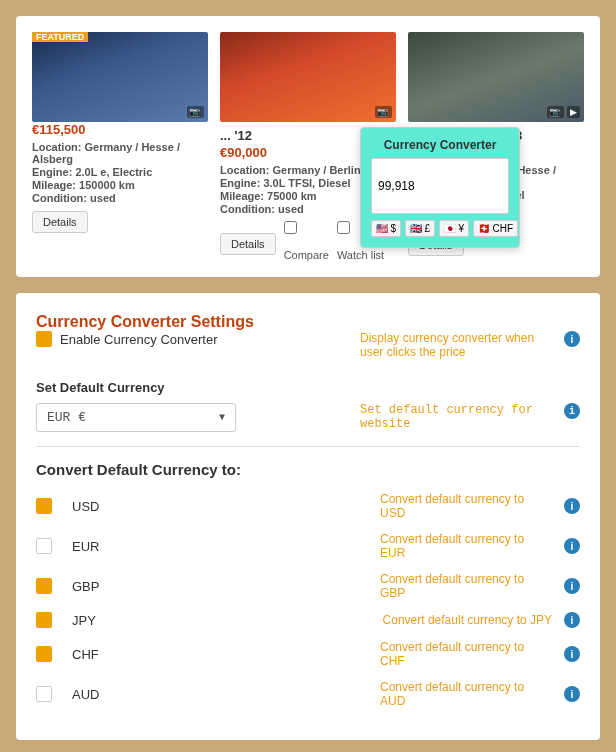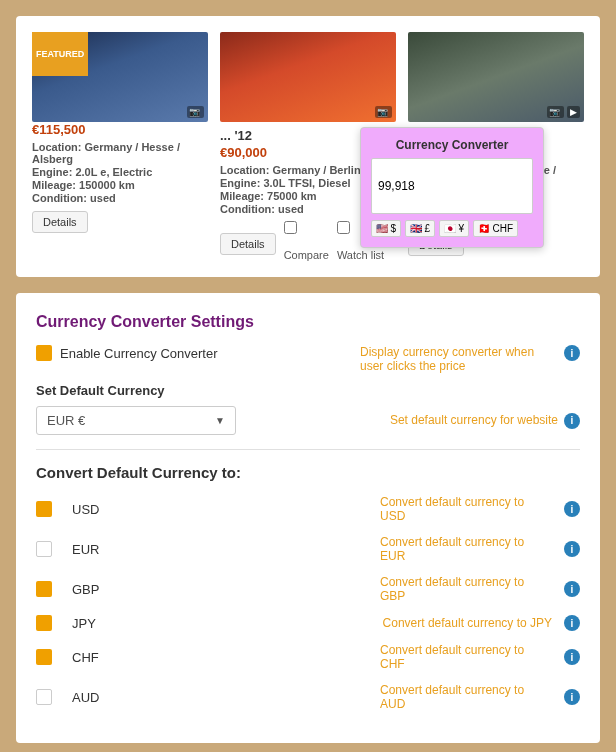--- a/index.html
+++ b/index.html
@@ -35,21 +35,21 @@
     }
 
     .featured-badge {
       position: absolute;
       top: 0;
       left: 0;
       background: #e8a020;
       color: #fff;
       font-size: 9px;
       font-weight: bold;
-      padding: 17px 4px;
+      padding: 0 4px;
       text-transform: uppercase;
     }
 
     .car-title {
       font-size: 13px;
       font-weight: bold;
       color: #333;
       margin-top: 6px;
       margin-bottom: 2px;
     }
@@ -105,25 +105,25 @@
 
     .compare-label input, .watchlist-label input {
       margin: 0;
     }
 
     
     .currency-popup {
       position: absolute;
       top: 95px;
       left: 140px;
-      background: #f0abfc;
+      background: #5eead4;
       border: 1px solid #ccc;
       border-radius: 4px;
       padding: 10px;
-      width: 184px;
+      width: 160px;
       box-shadow: 0 2px 8px rgba(0,0,0,0.2);
       z-index: 10;
     }
 
     .currency-popup-title {
       font-size: 12px;
       font-weight: bold;
       color: #333;
       margin-bottom: 6px;
       text-align: center;
@@ -185,29 +185,28 @@
     
     .settings-card {
       background: #fff;
       border-radius: 4px;
       padding: 20px;
     }
 
     .settings-title {
       font-size: 16px;
       font-weight: bold;
-      color: #701a75;
-      margin-bottom: 14px;
+      color: #c2410c;
     }
 
     .settings-row {
       display: flex;
       align-items: flex-start;
       justify-content: space-between;
-      margin-bottom: 10px;
+      margin-bottom: 21px;
     }
 
     .settings-left {
       display: flex;
       align-items: center;
       gap: 8px;
     }
 
     .settings-right {
       color: #e8a020;
@@ -462,21 +461,21 @@
         <span class="setting-label">Enable Currency Converter</span>
       </div>
       <div class="settings-right">
         <span>Display currency converter when user clicks the price</span>
         <div class="info-icon">i</div>
       </div>
     </div>
 
     <div style="margin-bottom: 10px;">
       <div class="section-label">Set Default Currency</div>
-      <div style="display:flex; align-items:center; justify-content:space-between;">
+      <div style="display:flex; justify-content:space-between;font-family:Liberation Mono, monospace;">
         <div class="currency-dropdown">
           <span>EUR €</span>
           <span class="dropdown-arrow">▼</span>
         </div>
         <div class="settings-right">
           <span>Set default currency for website</span>
           <div class="info-icon">i</div>
         </div>
       </div>
     </div>

